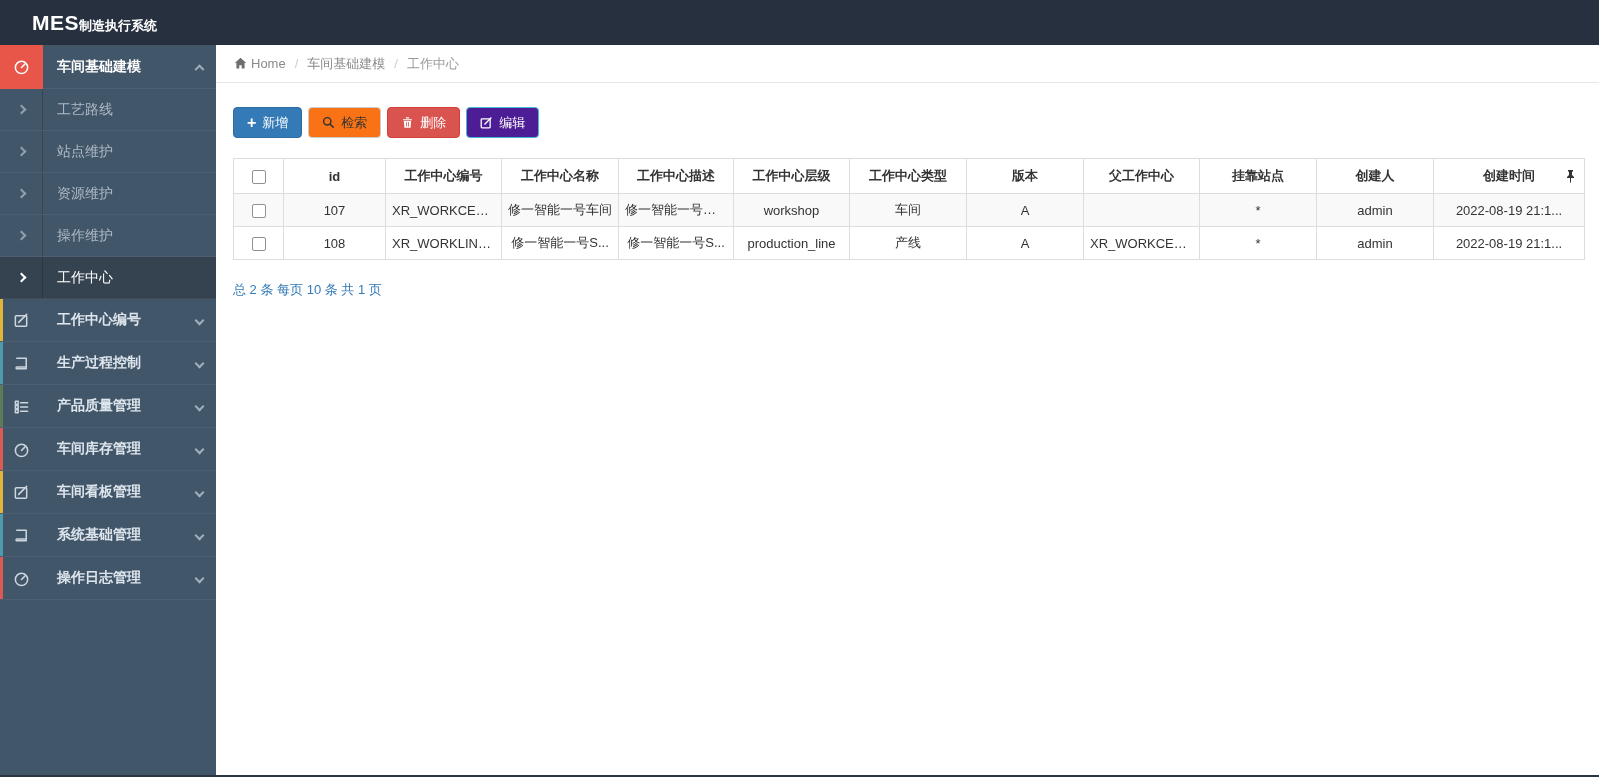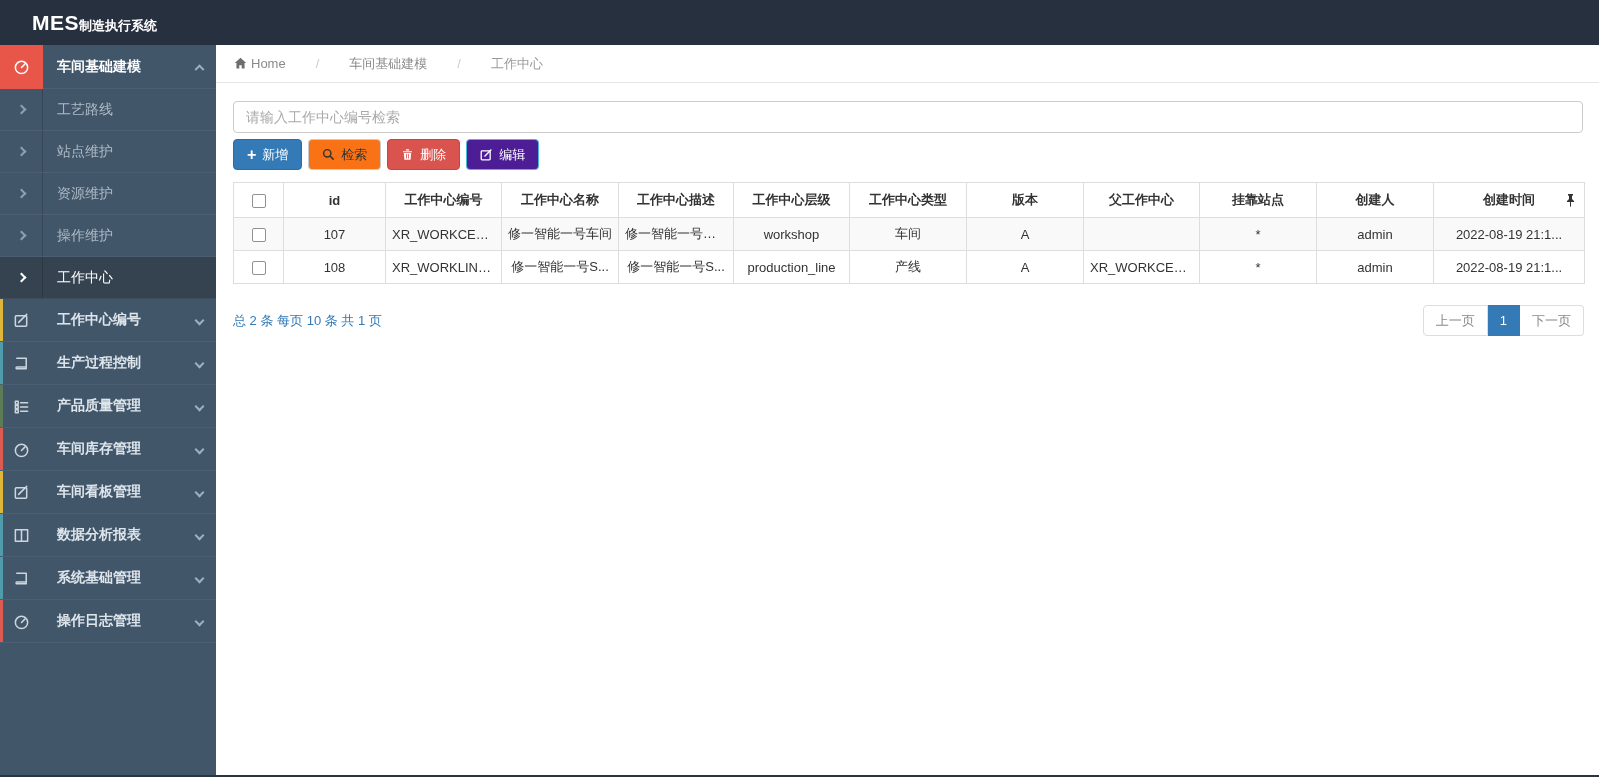--- a/index.html
+++ b/index.html
@@ -49,42 +49,42 @@
   .top-item .strip { position:absolute; left:0; top:0; width:3px; height:100%; }
   .top-item .ticon { width:43px; flex:none; display:flex; justify-content:center; color:#cdd6de; }
   .top-item .label { flex:1; padding-left:14px; color:#dde5ec; font-size:14px; font-weight:bold; }
 
   .bottom-strip { position:absolute; left:0; bottom:0; width:1599px; height:2px; background:#2b3442; }
 
   
   .main { position:absolute; top:45px; left:216px; width:1383px; height:732px; background:#fff; }
   .breadcrumb-bar { height:38px; background:#fff; border-bottom:1px solid #e7e7e7;
     display:flex; align-items:center; padding-left:18px; font-size:13px; color:#999; }
-  .crumb { display:flex; align-items:center; gap:23px; }
+  .crumb { display:flex; align-items:center; gap:2px; }
   .crumb .sep { margin:0 7px; color:#ccc; }
   .crumb a { color:#8a8a8a; text-decoration:none; cursor:pointer; display:flex; align-items:center; gap:4px; }
   .crumb .current { color:#9a9a9a; }
   .home-svg { width:13px; height:13px; fill:#6e6e6e; }
 
   .content { padding:18px 16px 0 17px; }
   .search-input { width:1350px; height:32px; border:1px solid #ccc; border-radius:4px;
     padding:0 12px; font-size:14px; color:#555; outline:none; display:block; }
   .search-input::placeholder { color:#a9a9a9; }
 
   .toolbar { margin-top:6px; display:flex; gap:6px; }
   .btn { height:31px; padding:0 13px; border-radius:4px; font-size:13px; display:inline-flex;
     align-items:center; gap:6px; cursor:pointer; border:1px solid transparent; }
   .btn svg { width:13px; height:13px; fill:currentColor; }
   .btn-primary { background:#337ab7; border-color:#2e6da4; color:#fff; }
   .btn-default { background:#f97316; border-color:#ccc; color:#333; }
   .btn-danger  { background:#d9534f; border-color:#d43f3a; color:#fff; }
   .btn-info    { background:#4c1d95; border-color:#46b8da; color:#fff;justify-content:center; }
   .plus-glyph { font-size:16px; font-weight:bold; line-height:1; }
 
-  table.grid { margin-top:12px; border-collapse:collapse; table-layout:fixed; width:1351px;
+  table.grid { margin-top:20px; border-collapse:collapse; table-layout:fixed; width:1351px;
     font-size:13px; color:#333; }
   .grid th, .grid td { border:1px solid #ddd; text-align:center; overflow:hidden;
     white-space:nowrap; text-overflow:ellipsis; padding:0 6px; }
   .grid th { height:35px; font-weight:bold; background:#fff; position:relative; }
   .grid td { height:33px; }
   .grid tr.striped td { background:#f9f9f9; }
   .cb { width:14px; height:14px; border:1px solid #919191; border-radius:2px; background:#fff;
     display:inline-block; vertical-align:middle; cursor:pointer; }
   .pin-svg { width:11px; height:13px; fill:#333; position:absolute; right:8px; top:11px; cursor:pointer; }
 
@@ -212,33 +212,20 @@
   </div>
   <div class="top-item">
     <span class="strip" style="background: rgb(224, 182, 56);"></span>
     <span class="ticon">
         <svg class="sideicon" viewBox="0 0 18 18">
           <rect x="2.5" y="4" width="12" height="11" rx="1"></rect>
           <line x1="6" y1="11" x2="14.5" y2="2.5"></line>
         </svg>
       </span>
     <span class="label">车间看板管理</span>
-    <span class="chev-box">
-        <span class="chev down"></span>
-      </span>
-  </div>
-  <div class="top-item">
-    <span class="strip" style="background: rgb(78, 156, 171);"></span>
-    <span class="ticon">
-        <svg class="sideicon" viewBox="0 0 18 18">
-          <rect x="2.5" y="3" width="13" height="12"></rect>
-          <line x1="9" y1="3" x2="9" y2="15"></line>
-        </svg>
-      </span>
-    <span class="label">数据分析报表</span>
     <span class="chev-box">
         <span class="chev down"></span>
       </span>
   </div>
   <div class="top-item">
     <span class="strip" style="background: rgb(78, 156, 171);"></span>
     <span class="ticon">
         <svg class="sideicon" viewBox="0 0 18 18">
           <path d="M4 3.5 L14 3.5 L14 14.5 L4 14.5 C3 14.5 3 12.8 4 12.8 L14 12.8"></path>
         </svg>
@@ -274,21 +261,20 @@
         <span>Home</span>
       </a>
       <span class="sep">/</span>
       <a>车间基础建模</a>
       <span class="sep">/</span>
       <span class="current">工作中心</span>
     </span>
   </div>
 
   <div class="content">
-    <input class="search-input" type="text" placeholder="请输入工作中心编号检索" style="">
 
     <div class="toolbar">
       <button class="btn btn-primary">
         <span class="plus-glyph">+</span>
         <span>新增</span>
       </button>
       <button class="btn btn-default">
         <svg viewBox="0 0 16 16" style="fill:none;stroke:#333;stroke-width:1.8;">
             <circle cx="6.5" cy="6.5" r="4.5"></circle>
             <line x1="10" y1="10" x2="14.3" y2="14.3"></line>
@@ -371,22 +357,17 @@
           <td>XR_WORKCEN...</td>
           <td>*</td>
           <td>admin</td>
           <td>2022-08-19 21:1...</td>
         </tr>
       </tbody>
     </table>
 
     <div class="pager-row">
       <span class="pager-info">总 2 条 每页 10 条 共 1 页</span>
-      <span class="pager-group">
-        <span class="pg-btn first">上一页</span>
-        <span class="pg-btn active">1</span>
-        <span class="pg-btn last">下一页</span>
-      </span>
     </div>
   </div>
 </div>
 
 <div class="bottom-strip"></div>
 
 </body></html>

